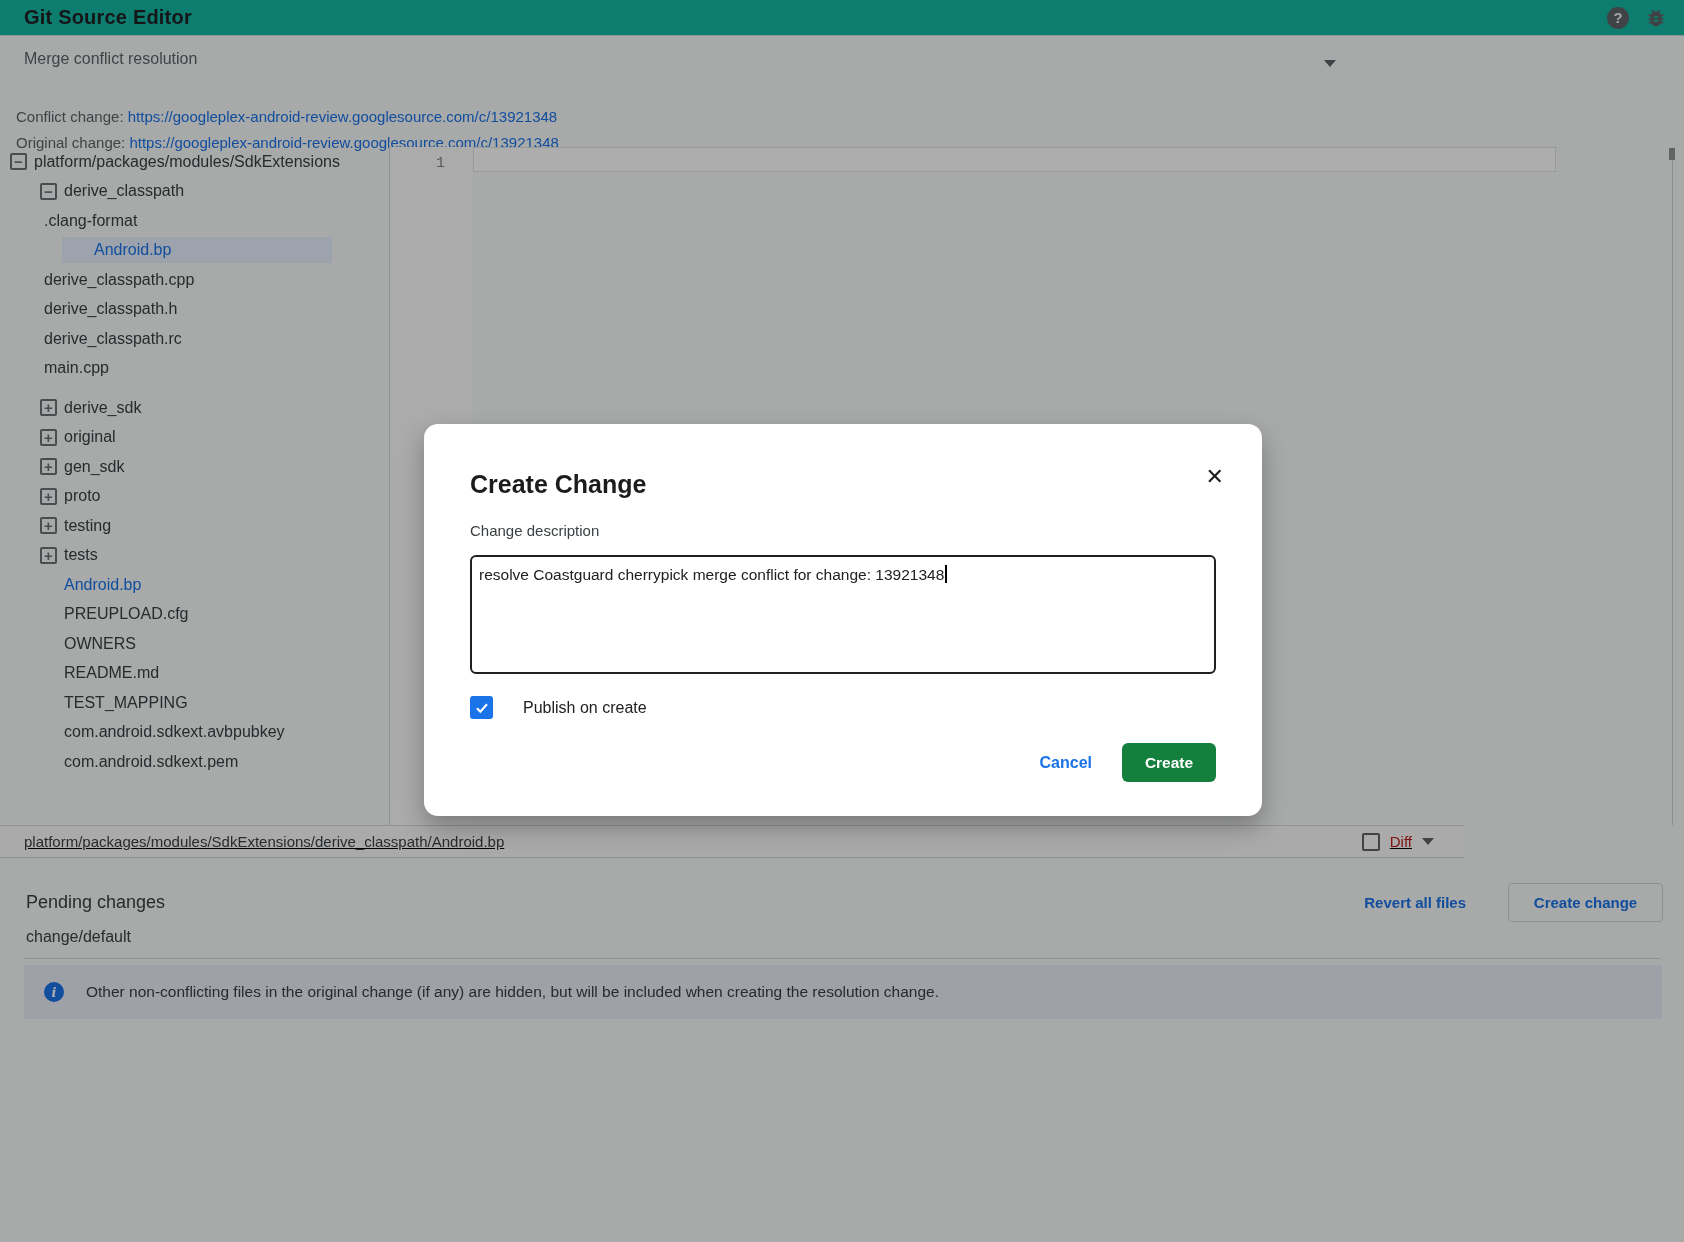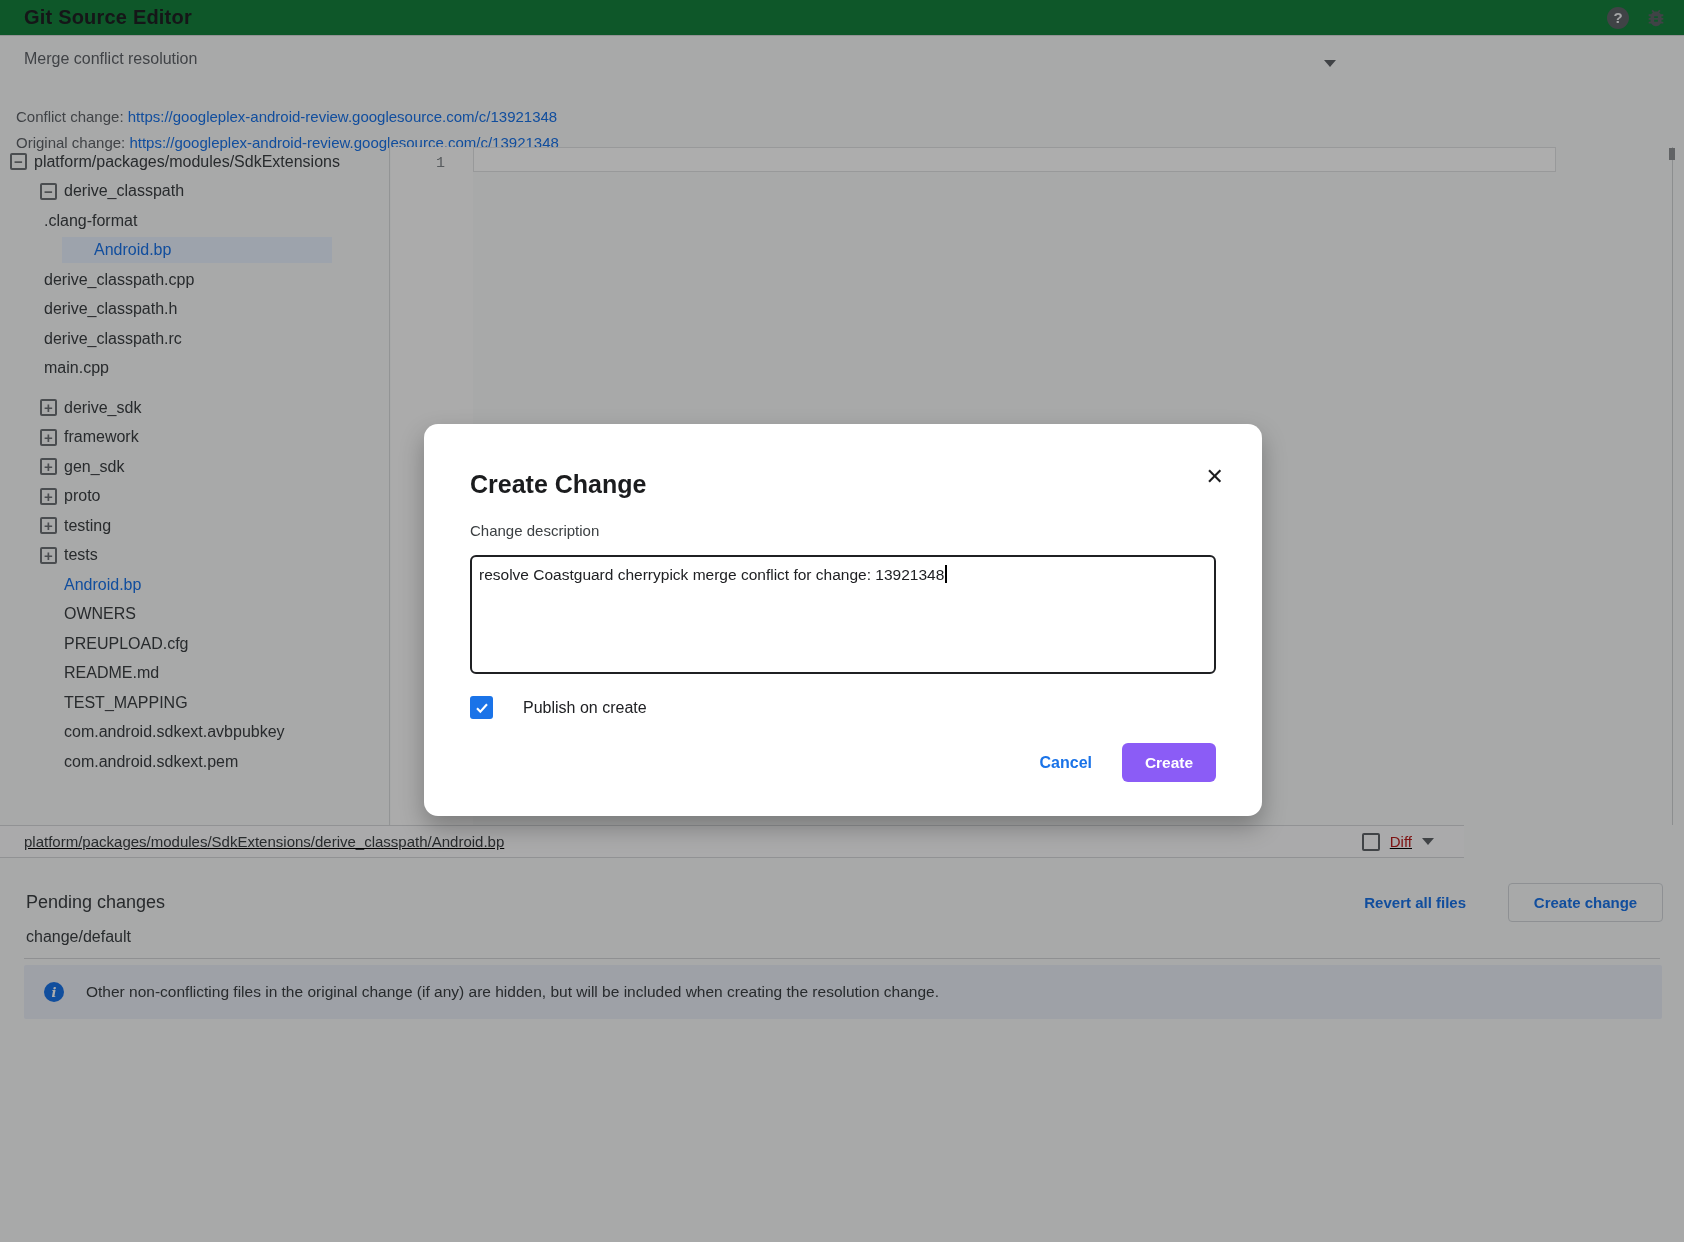--- a/index.html
+++ b/index.html
@@ -2,21 +2,21 @@
 <html><head>
 <meta charset="utf-8">
 <style>
   * { margin:0; padding:0; box-sizing:border-box; }
   html,body { background:#ddd; }
   body { font-family:"Liberation Sans", sans-serif; }
   .app { position:relative; width:1684px; height:1242px; background:#f8f9fa; overflow:hidden; }
 
   
   .header { position:absolute; left:0; top:0; width:1684px; height:36px;
-            background:#15803d; border-bottom:1px solid #d6d8da;
+            background:#14b8a6; border-bottom:1px solid #d6d8da;
             display:flex; align-items:center; padding:0 17px 0 24px; }
   .header-title { font-size:20px; font-weight:700; color:#202124; letter-spacing:.2px; }
   .header-icons { margin-left:auto; display:flex; align-items:center; gap:16px; }
   .help-icon { width:22px; height:22px; border-radius:50%; background:#5f6368; color:#f1f3f4;
                font-weight:700; font-size:15px; display:flex; align-items:center; justify-content:center; cursor:pointer; }
   .bug-icon { width:22px; height:22px; cursor:pointer; }
 
   
   .merge { position:absolute; left:0; top:36px; width:1368px; height:106px; }
   .merge-title { position:absolute; left:24px; top:14px; font-size:16px; color:#5f6368; }
@@ -96,21 +96,21 @@
               padding:8px 7px; font-size:15.5px; color:#202124; line-height:20px; cursor:text; background:#fff; }
   .text-caret { display:inline-block; width:1.5px; height:18px; background:#000; vertical-align:text-bottom; margin-left:1px; }
   .publish-row { margin-top:22px; display:flex; align-items:center; gap:30px; }
   .publish-checkbox { width:23px; height:23px; border-radius:3px; background:#1a73e8; display:flex;
                       align-items:center; justify-content:center; cursor:pointer; flex:none; }
   .publish-checkbox svg { width:16px; height:16px; }
   .publish-label { font-size:16px; color:#202124; }
   .dialog-actions { margin-top:24px; display:flex; align-items:center; justify-content:flex-end; gap:30px; }
   .cancel-btn { background:none; border:none; color:#1a73e8; font-size:16px; font-weight:700;
                 font-family:inherit; cursor:pointer; }
-  .create-btn { width:94px; height:39px; background:#8b5cf6; border:none; border-radius:6px; color:#fff;
+  .create-btn { width:94px; height:39px; background:#15803d; border:none; border-radius:6px; color:#fff;
                 font-size:15.5px; font-weight:700; font-family:inherit; cursor:pointer; }
 </style>
 </head>
 <body>
 
 <div class="app">
 
   <div class="header">
     <div class="header-title">Git Source Editor</div>
     <div class="header-icons">
@@ -163,21 +163,21 @@
         </div>
         <div class="tree-row lvl2">
           <span>main.cpp</span>
         </div>
         <div class="tree-row gap-top lvl1">
           <span class="toggle-box">+</span>
           <span>derive_sdk</span>
         </div>
         <div class="tree-row lvl1">
           <span class="toggle-box">+</span>
-          <span>framework</span>
+          <span>original</span>
         </div>
         <div class="tree-row lvl1">
           <span class="toggle-box">+</span>
           <span>gen_sdk</span>
         </div>
         <div class="tree-row lvl1">
           <span class="toggle-box">+</span>
           <span>proto</span>
         </div>
         <div class="tree-row lvl1">
@@ -185,24 +185,24 @@
           <span>testing</span>
         </div>
         <div class="tree-row lvl1">
           <span class="toggle-box">+</span>
           <span>tests</span>
         </div>
         <div class="tree-row blue lvl1f">
           <span>Android.bp</span>
         </div>
         <div class="tree-row lvl1f">
+          <span>PREUPLOAD.cfg</span>
+        </div>
+        <div class="tree-row lvl1f">
           <span>OWNERS</span>
-        </div>
-        <div class="tree-row lvl1f">
-          <span>PREUPLOAD.cfg</span>
         </div>
         <div class="tree-row lvl1f">
           <span>README.md</span>
         </div>
         <div class="tree-row lvl1f">
           <span>TEST_MAPPING</span>
         </div>
         <div class="tree-row lvl1f">
           <span>com.android.sdkext.avbpubkey</span>
         </div>

